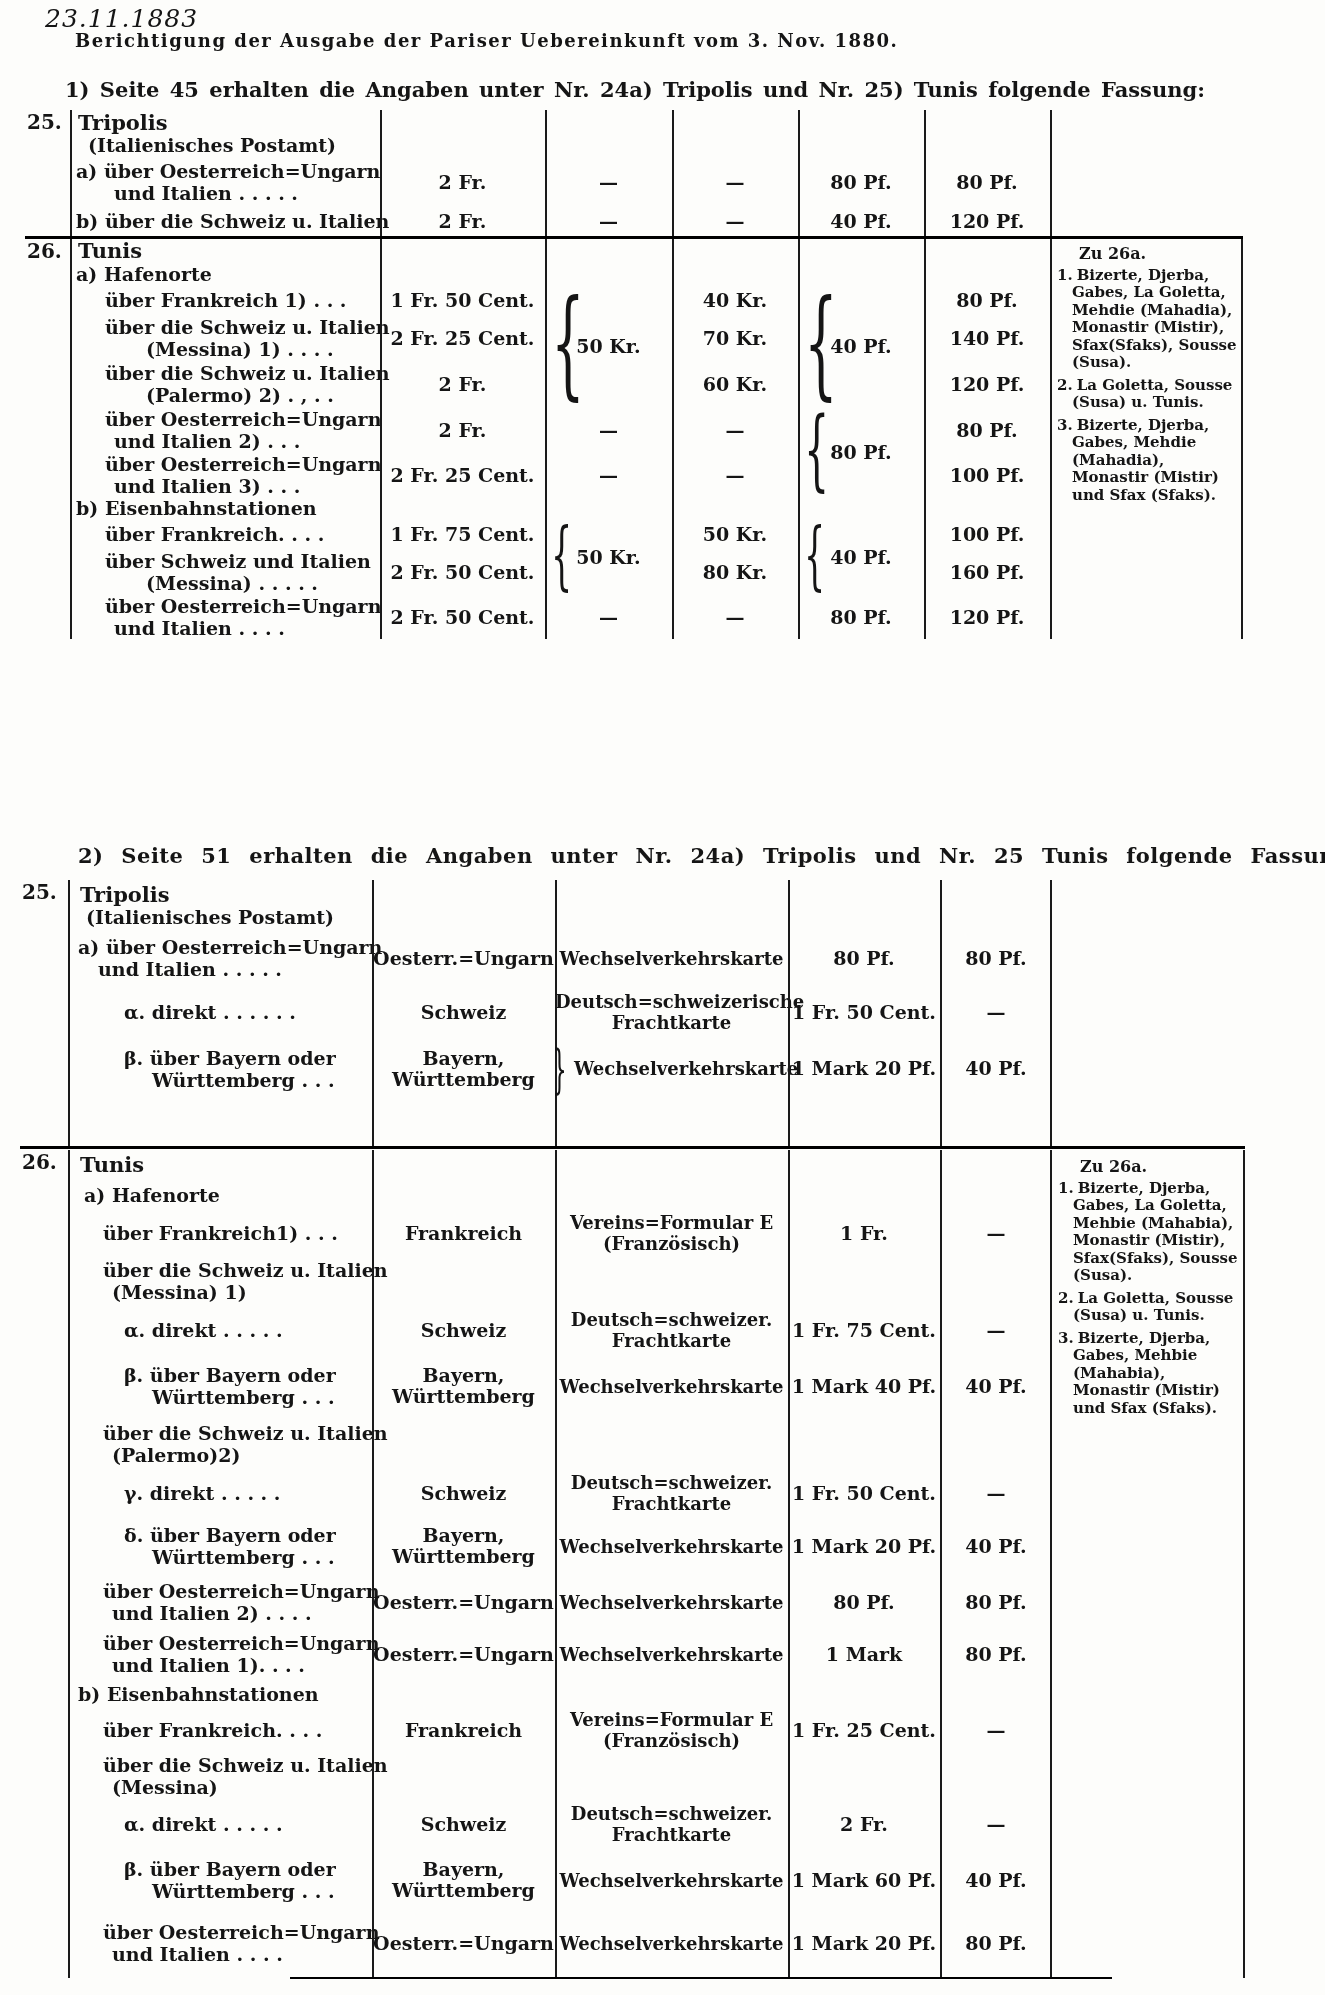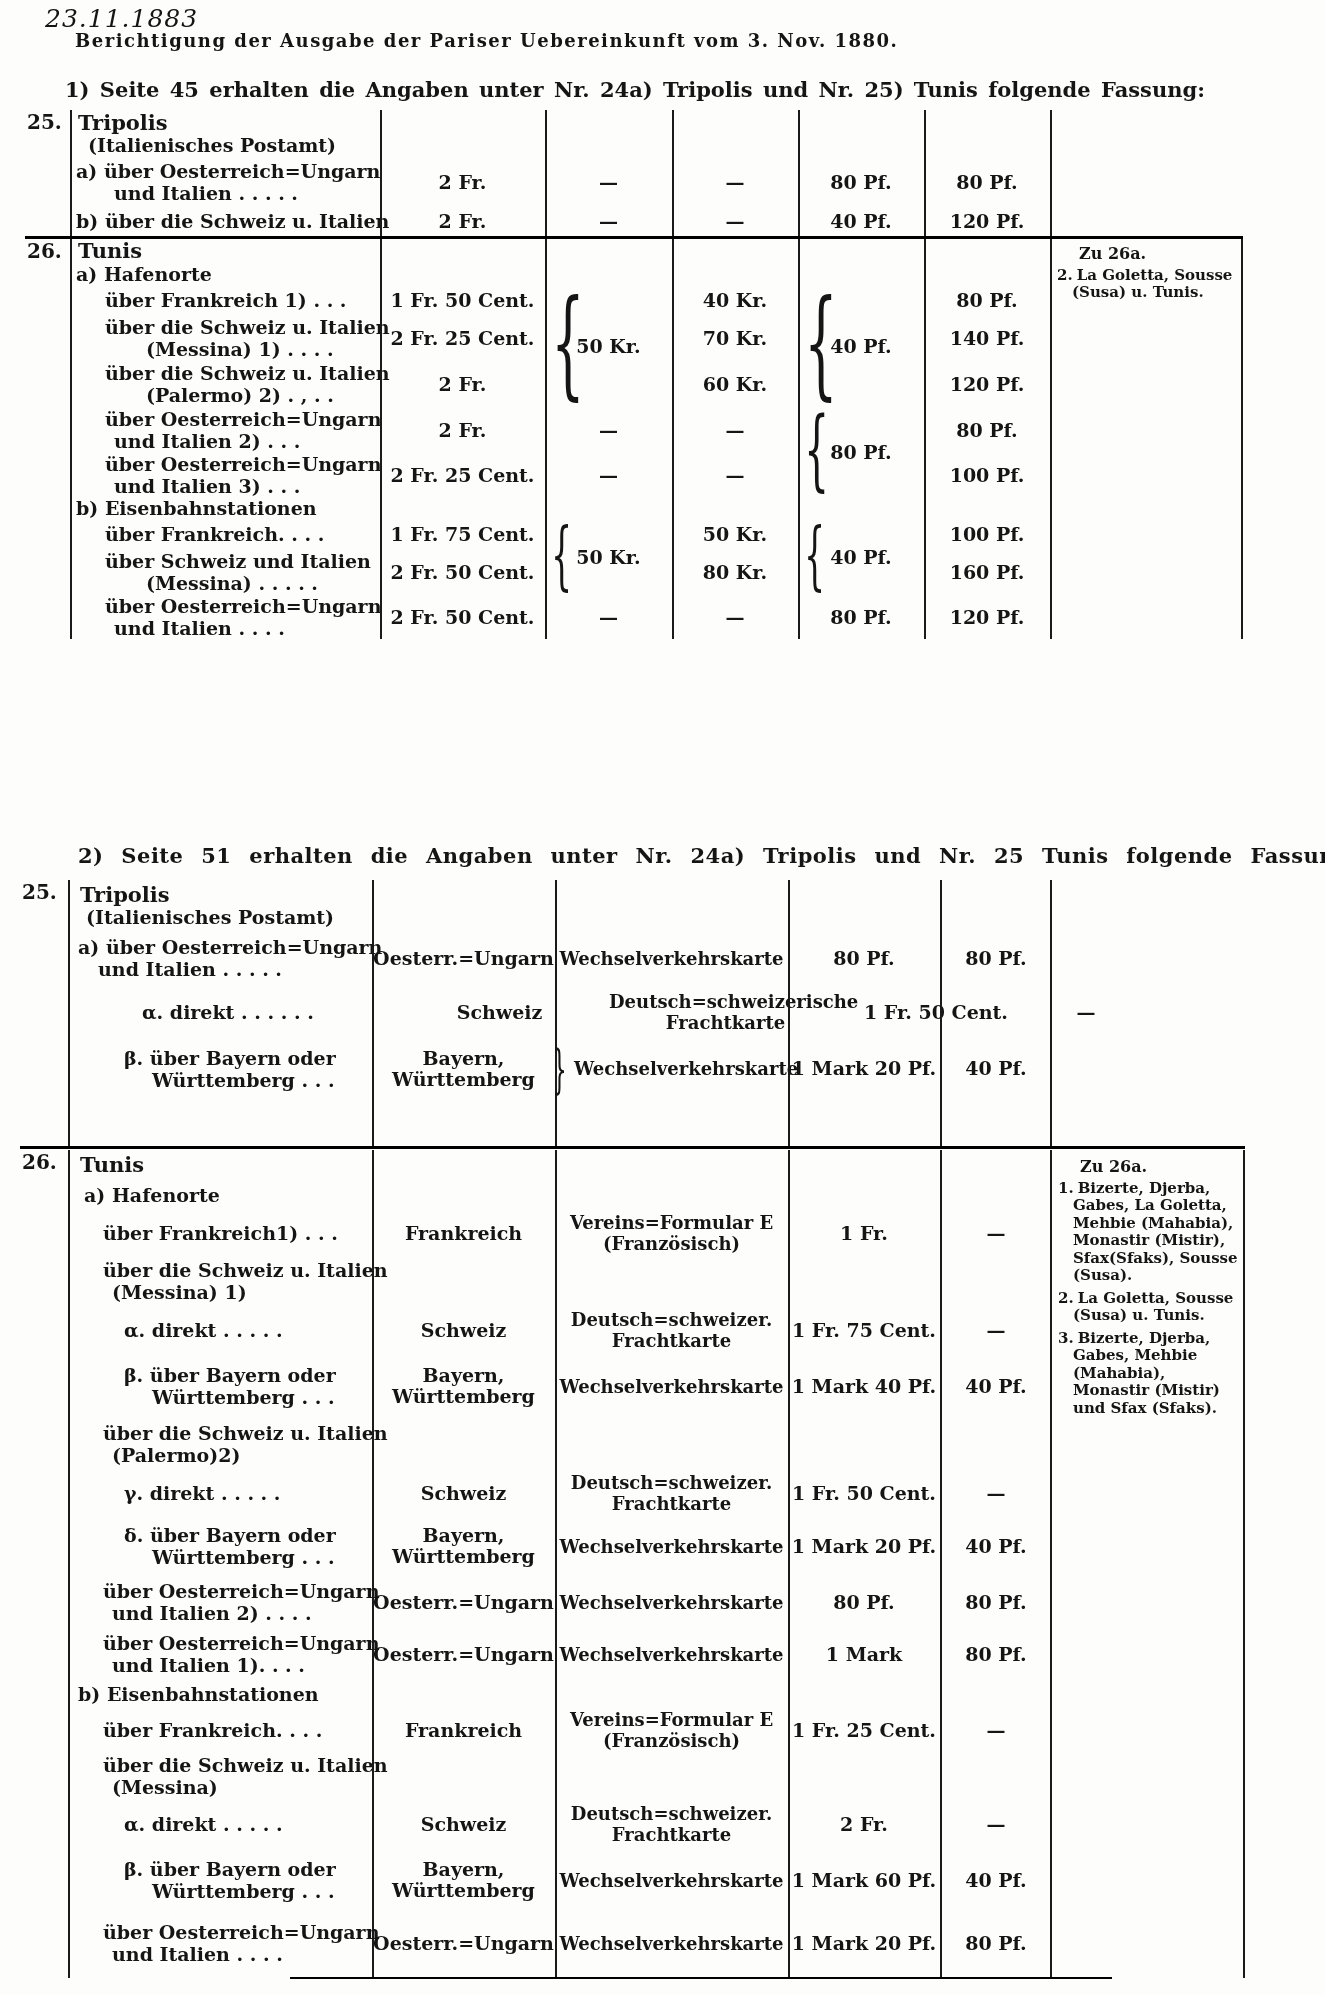--- a/index.html
+++ b/index.html
@@ -230,21 +230,23 @@
   <div class="gval" style="left:773px;top:97px;width:126px;">40 Pf.</div>
   <div class="vbrace" style="left:779px;top:169px;font-size:88px;">{</div>
   <div class="gval" style="left:773px;top:203px;width:126px;">80 Pf.</div>
   <div class="vbrace" style="left:526px;top:281px;font-size:74px;">{</div>
   <div class="gval" style="left:520px;top:308px;width:127px;">50 Kr.</div>
   <div class="vbrace" style="left:779px;top:281px;font-size:74px;">{</div>
   <div class="gval" style="left:773px;top:308px;width:126px;">40 Pf.</div>
 
   <div class="notes" style="left:1032px;top:6px;width:182px;">
     <div class="notes-title">Zu 26a.</div>
+    <div class="note-item"><span class="nn">1.</span><span>Bizerte, Djerba, Gabes, La Goletta, Mehdie (Mahadia), Monastir (Mistir), Sfax(Sfaks), Sousse (Susa).</span></div>
     <div class="note-item"><span class="nn">2.</span><span>La Goletta, Sousse (Susa) u. Tunis.</span></div>
+    <div class="note-item"><span class="nn">3.</span><span>Bizerte, Djerba, Gabes, Mehdie (Mahadia), Monastir (Mistir) und Sfax (Sfaks).</span></div>
   </div>
 </div>
 
 <div class="sect" style="left:20px;top:880px;width:1034px;height:267px;">
   <div class="vline" style="left:48px;height:267px;"></div>
   <div class="vline" style="left:352px;height:267px;"></div>
   <div class="vline" style="left:535px;height:267px;"></div>
   <div class="vline" style="left:768px;height:267px;"></div>
   <div class="vline" style="left:920px;height:267px;"></div>
   <div class="vline" style="left:1030px;height:267px;"></div>
@@ -260,21 +262,21 @@
     <div class="c w2-num"></div>
     <div class="c w2-desc desc">
       <div class="dl i10">a) über Oesterreich=Ungarn</div>
       <div class="dl i30">und Italien . . . . .</div>
     </div>
     <div class="c w2-land pre">Oesterr.=Ungarn</div>
     <div class="c w2-karte karte pre">Wechselverkehrskarte</div>
     <div class="c w2-v1">80 Pf.</div>
     <div class="c w2-v2">80 Pf.</div>
   </div>
-  <div class="row" style="height:56px;gap:18px;">
+  <div class="row" style="height:56px;">
     <div class="c w2-num"></div>
     <div class="c w2-desc desc">
       <div class="dl i56">α. direkt . . . . . .</div>
     </div>
     <div class="c w2-land pre">Schweiz</div>
     <div class="c w2-karte karte pre">Deutsch=schweizerische
 Frachtkarte</div>
     <div class="c w2-v1">1 Fr. 50 Cent.</div>
     <div class="c w2-v2">—</div>
   </div>

